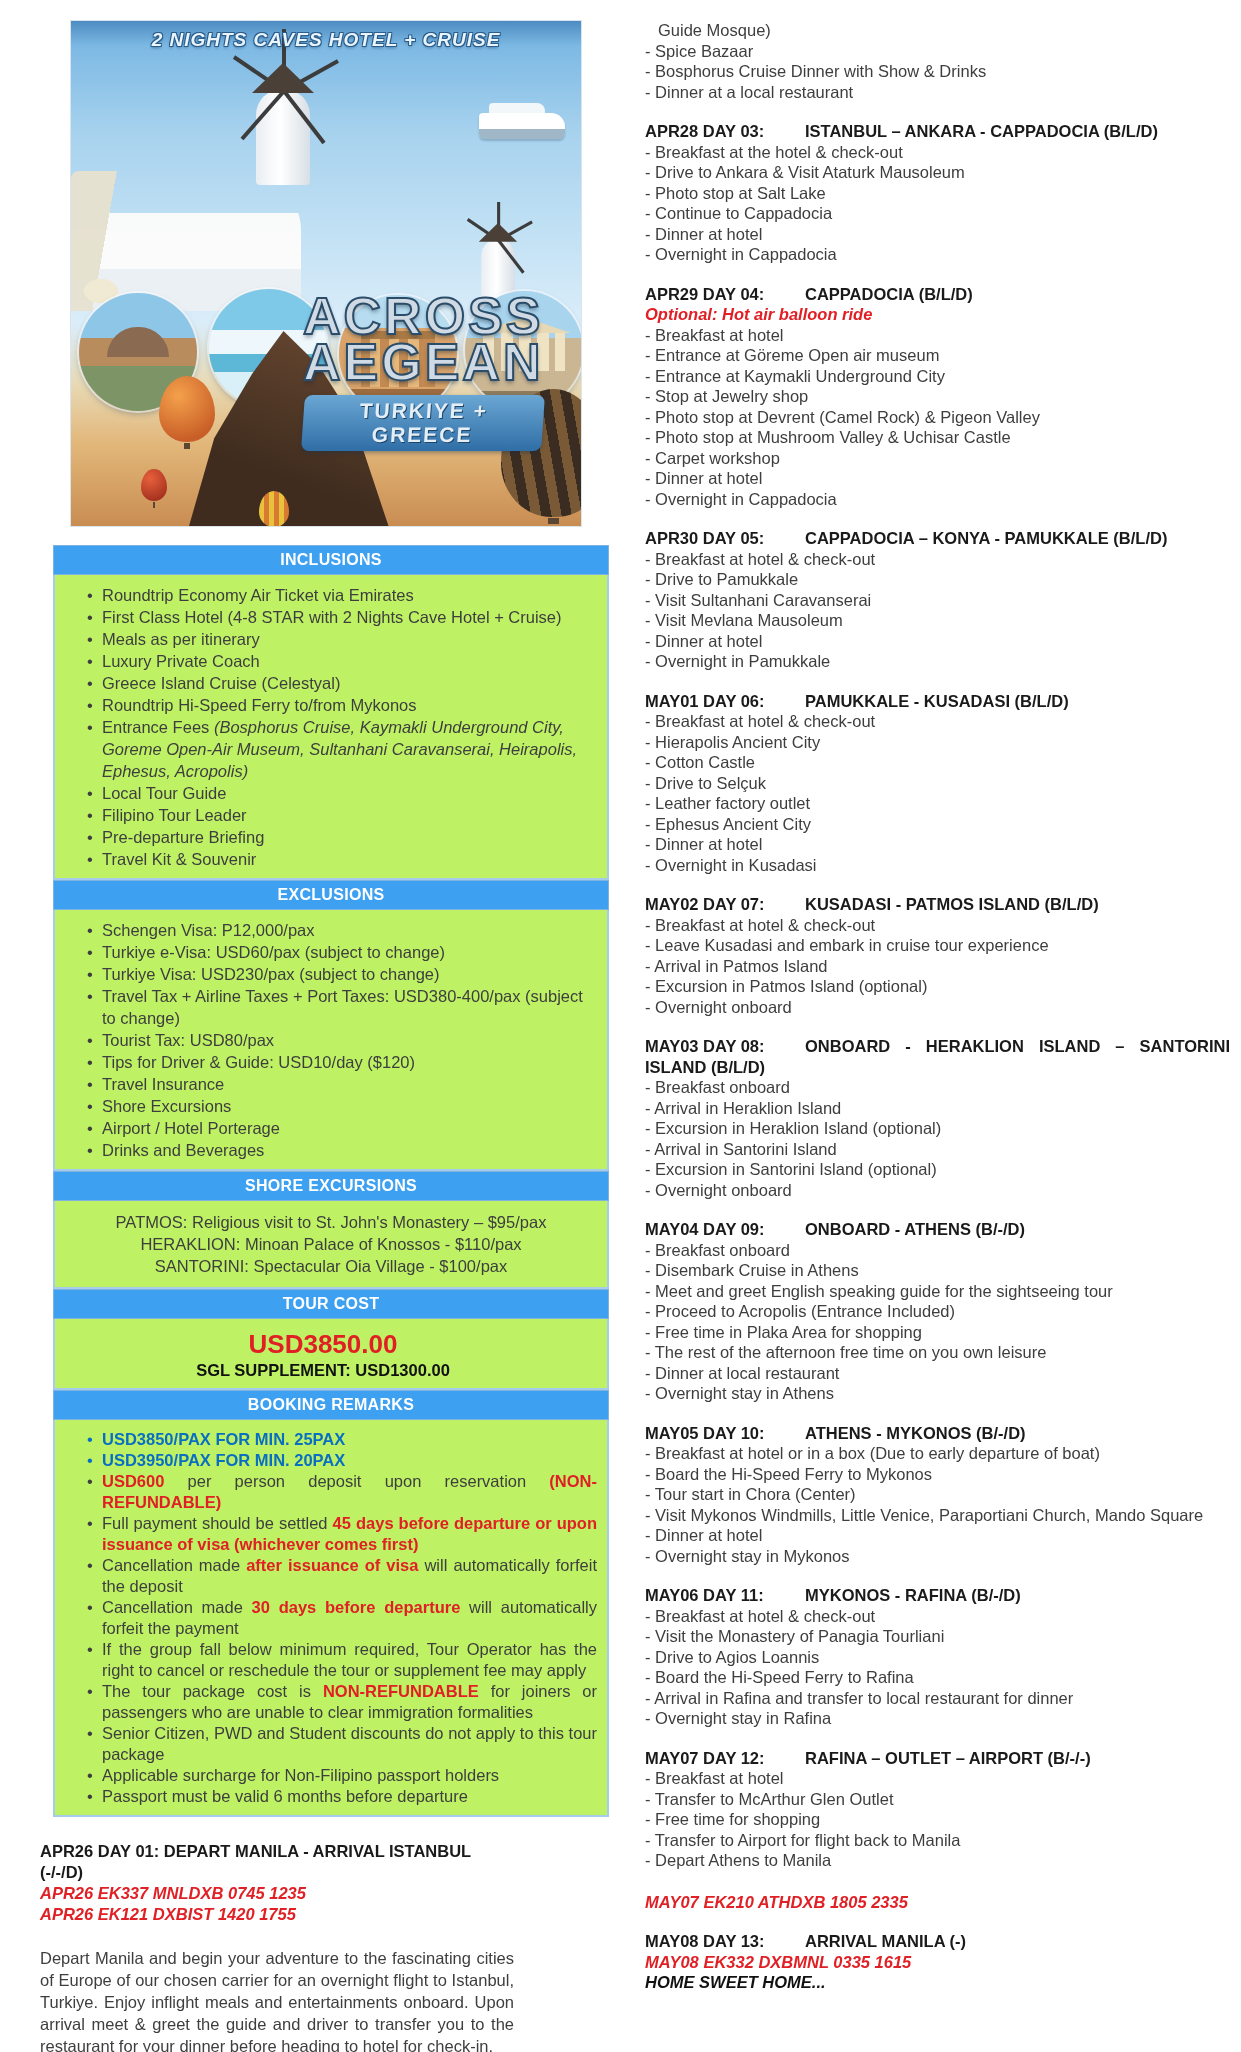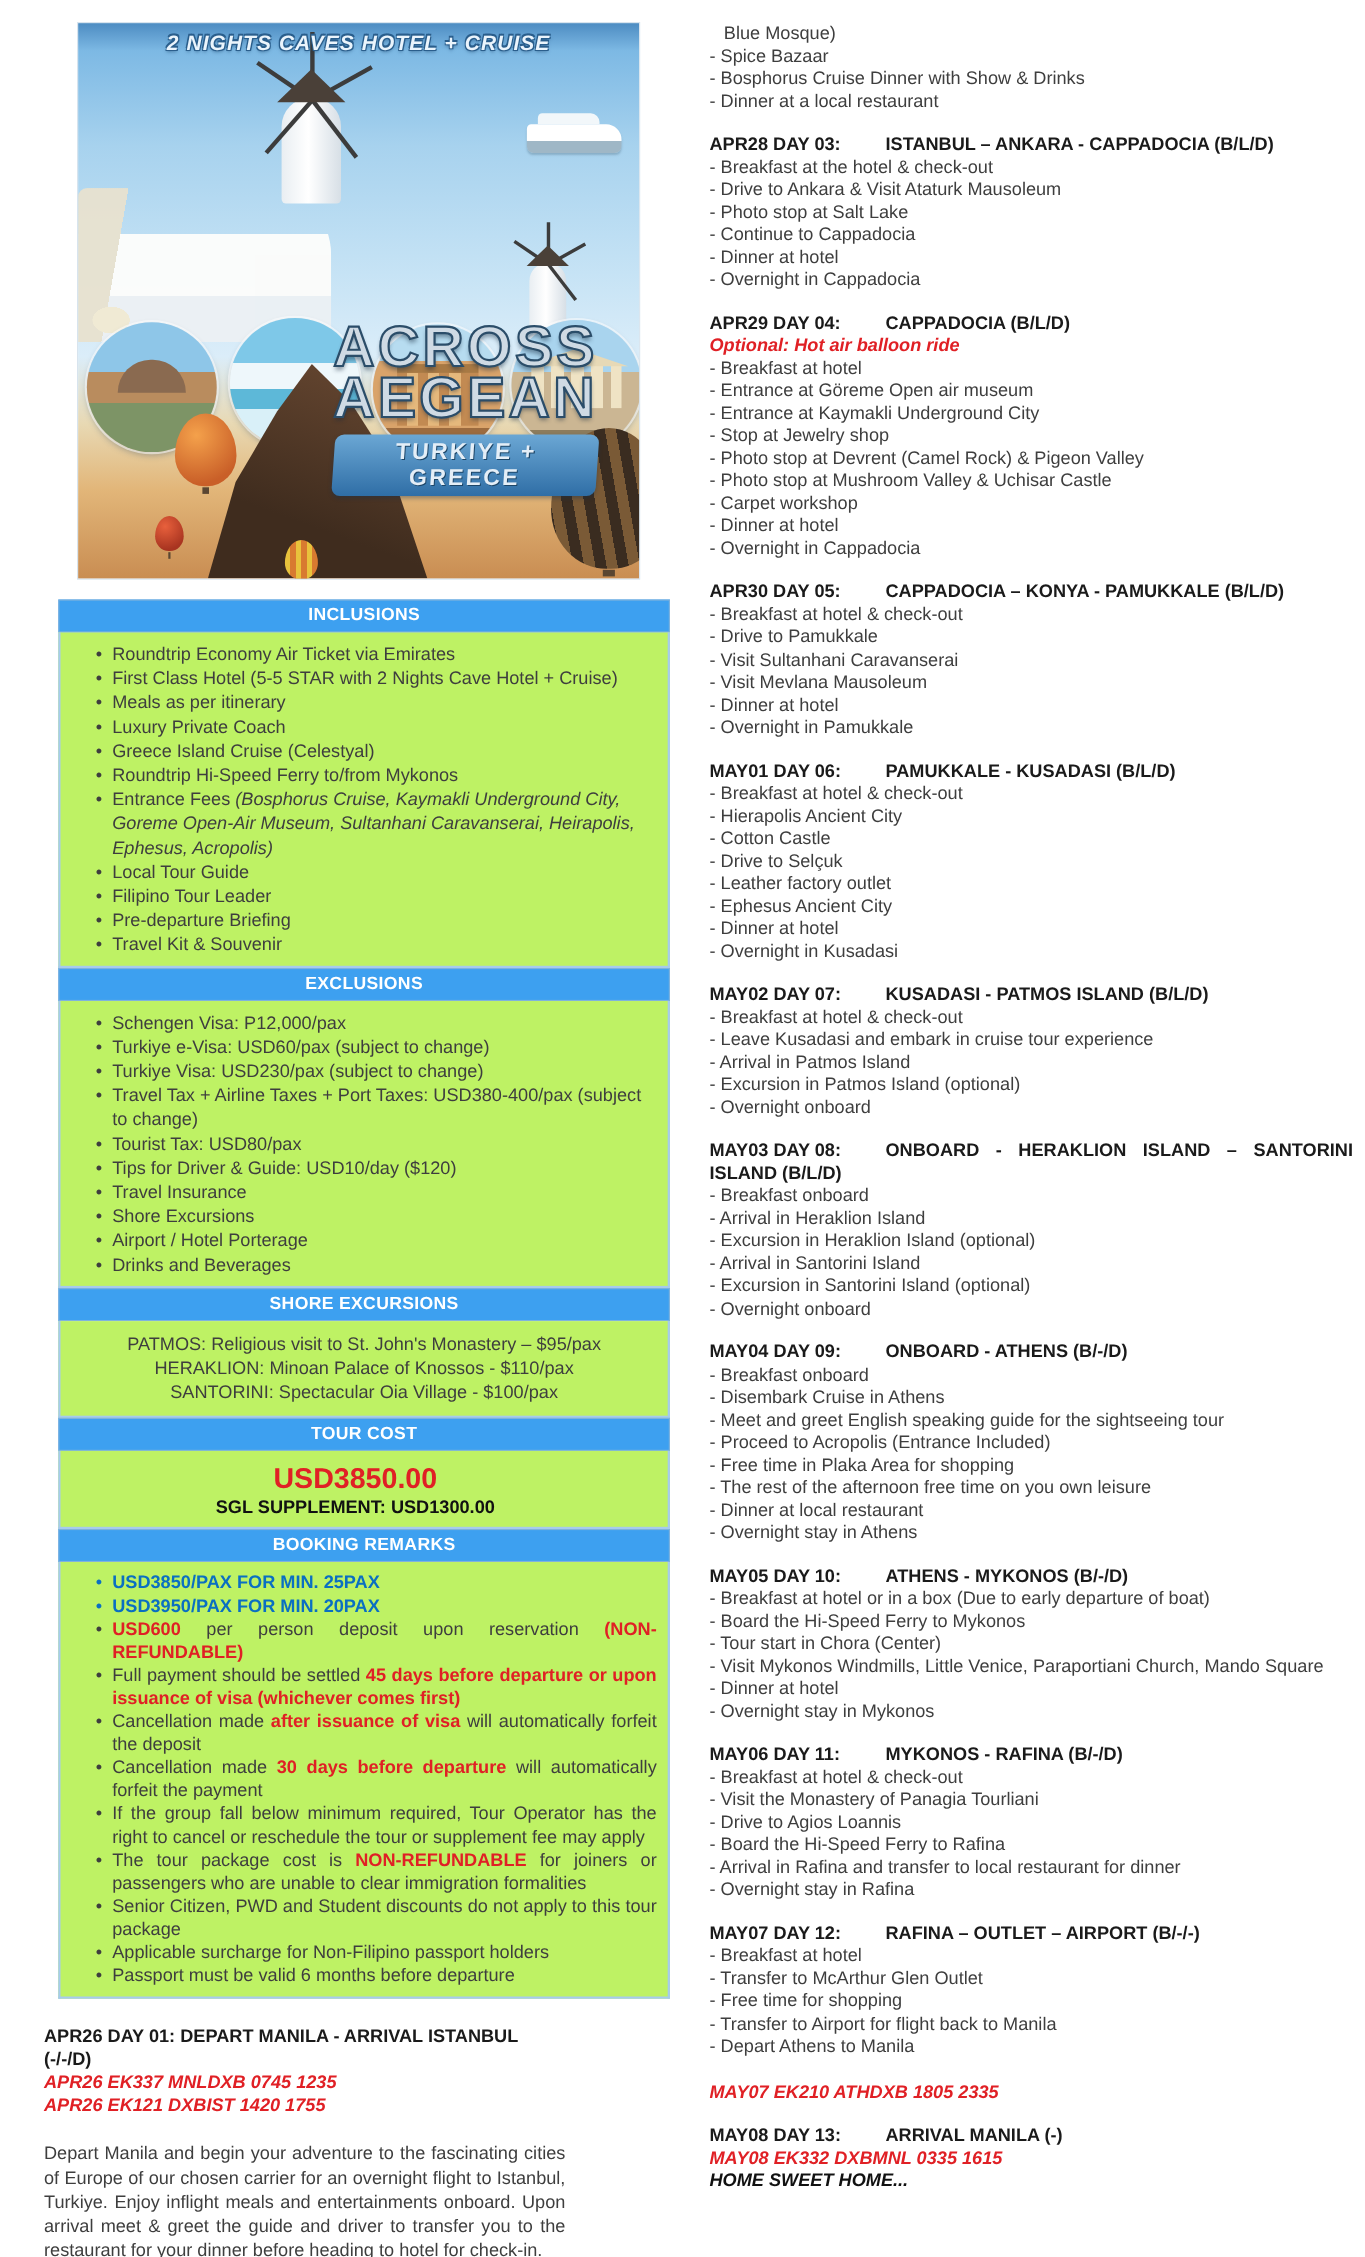--- a/index.html
+++ b/index.html
@@ -171,21 +171,21 @@
         <div class="t2">AEGEAN</div>
         <div class="p-ribbon">TURKIYE + GREECE</div>
       </div>
     </div>
 
     <div class="secs">
       <div class="sec-bar">INCLUSIONS</div>
       <div class="sec-box">
         <ul class="plain" id="inclusions-list">
             <li><span>Roundtrip Economy Air Ticket via Emirates</span></li>
-            <li><span>First Class Hotel (5-5 STAR with 2 Nights Cave Hotel + Cruise)</span></li>
+            <li><span>First Class Hotel (4-8 STAR with 2 Nights Cave Hotel + Cruise)</span></li>
             <li><span>Meals as per itinerary</span></li>
             <li><span>Luxury Private Coach</span></li>
             <li><span>Greece Island Cruise (Celestyal)</span></li>
             <li><span>Roundtrip Hi-Speed Ferry to/from Mykonos</span></li>
             <li><span>Entrance Fees </span><span class="s-i">(Bosphorus Cruise, Kaymakli Underground City, Goreme Open-Air Museum, Sultanhani Caravanserai, Heirapolis, Ephesus, Acropolis)</span></li>
             <li><span>Local Tour Guide</span></li>
             <li><span>Filipino Tour Leader</span></li>
             <li><span>Pre-departure Briefing</span></li>
             <li><span>Travel Kit &amp; Souvenir</span></li>
           </ul>
@@ -244,21 +244,21 @@
           <div class="flight">APR26 EK337 MNLDXB 0745 1235</div>
           <div class="flight">APR26 EK121 DXBIST 1420 1755</div>
         </div>
       <div class="intro">Depart Manila and begin your adventure to the fascinating cities of Europe of our chosen carrier for an overnight flight to Istanbul, Turkiye. Enjoy inflight meals and entertainments onboard. Upon arrival meet &amp; greet the guide and driver to transfer you to the restaurant for your dinner before heading to hotel for check-in.</div>
 
     </div>
   </div>
 
   <div class="col-right" id="itinerary">
       <div class="iblock">
-        <div class="iitem cont">Blue Mosque)</div>
+        <div class="iitem cont">Guide Mosque)</div>
         <div class="iitem">- Spice Bazaar</div>
         <div class="iitem">- Bosphorus Cruise Dinner with Show &amp; Drinks</div>
         <div class="iitem">- Dinner at a local restaurant</div>
       </div>
       <div class="iblock">
         <div class="ihead"><span class="idate">APR28 DAY 03:</span><span class="ititle">ISTANBUL – ANKARA - CAPPADOCIA (B/L/D)</span></div>
         <div class="iitem">- Breakfast at the hotel &amp; check-out</div>
         <div class="iitem">- Drive to Ankara &amp; Visit Ataturk Mausoleum</div>
         <div class="iitem">- Photo stop at Salt Lake</div>
         <div class="iitem">- Continue to Cappadocia</div>

